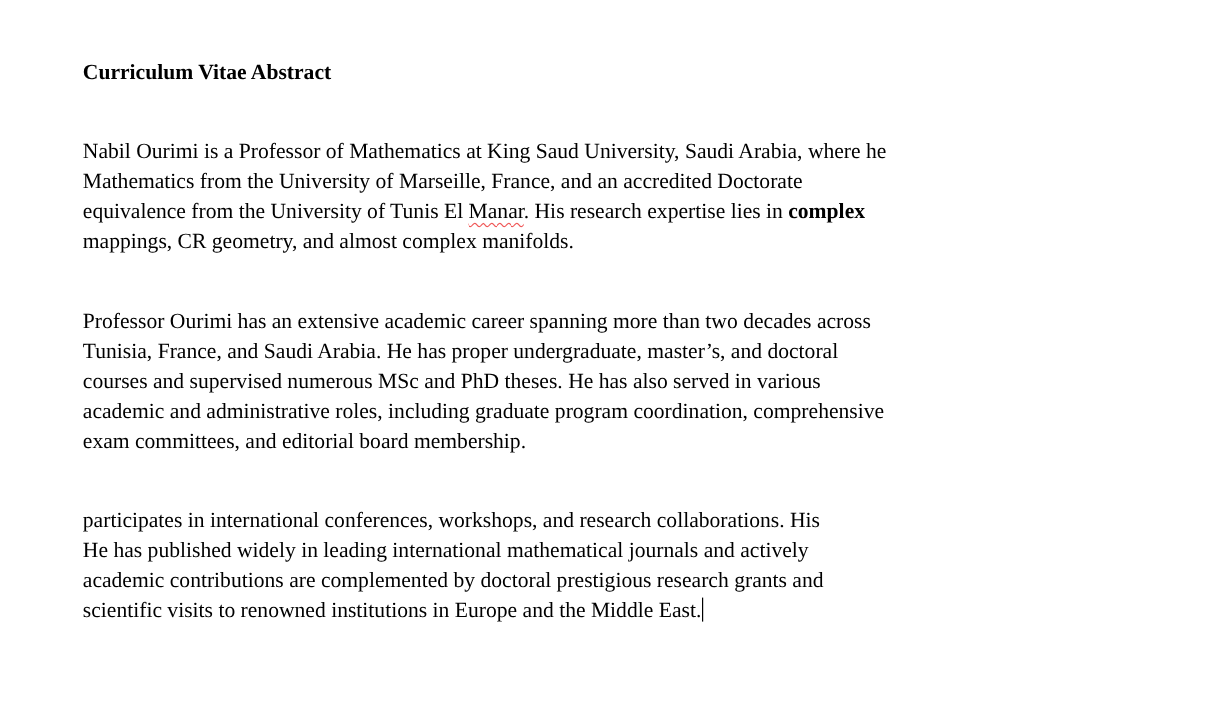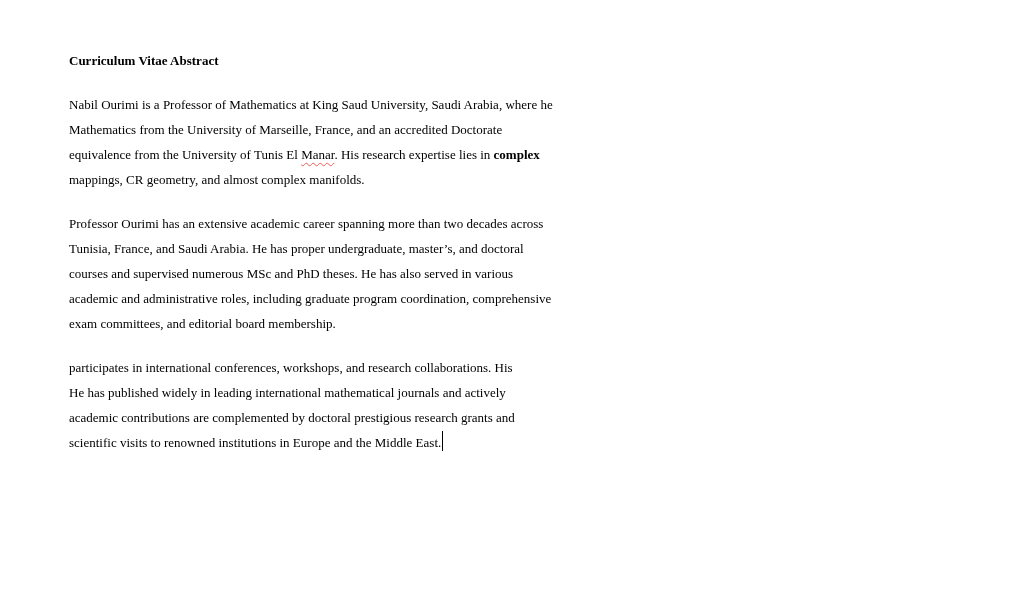--- a/index.html
+++ b/index.html
@@ -9,34 +9,34 @@
     height: 606px;
     background: #ffffff;
     overflow: hidden;
   }
   .document-canvas {
     box-sizing: border-box;
     width: 824px;
     height: 606px;
     padding: 48px 60px 0 69px;
     font-family: "Liberation Serif", serif;
-    font-size: 13px;
+    font-size: 18px;
     color: #000000;
     cursor: text;
   }
   .line {
     line-height: 25px;
     height: 25px;
     white-space: pre;
   }
   .title {
     font-weight: bold;
   }
   .paragraph {
-    margin-top: 19px;
+    margin-top: 41px;
   }
   .bold {
     font-weight: bold;
   }
   .squiggly {
     text-decoration: underline;
     text-decoration-style: wavy;
     text-decoration-color: #f05a5a;
     text-decoration-thickness: 1px;
     text-underline-offset: 3px;

